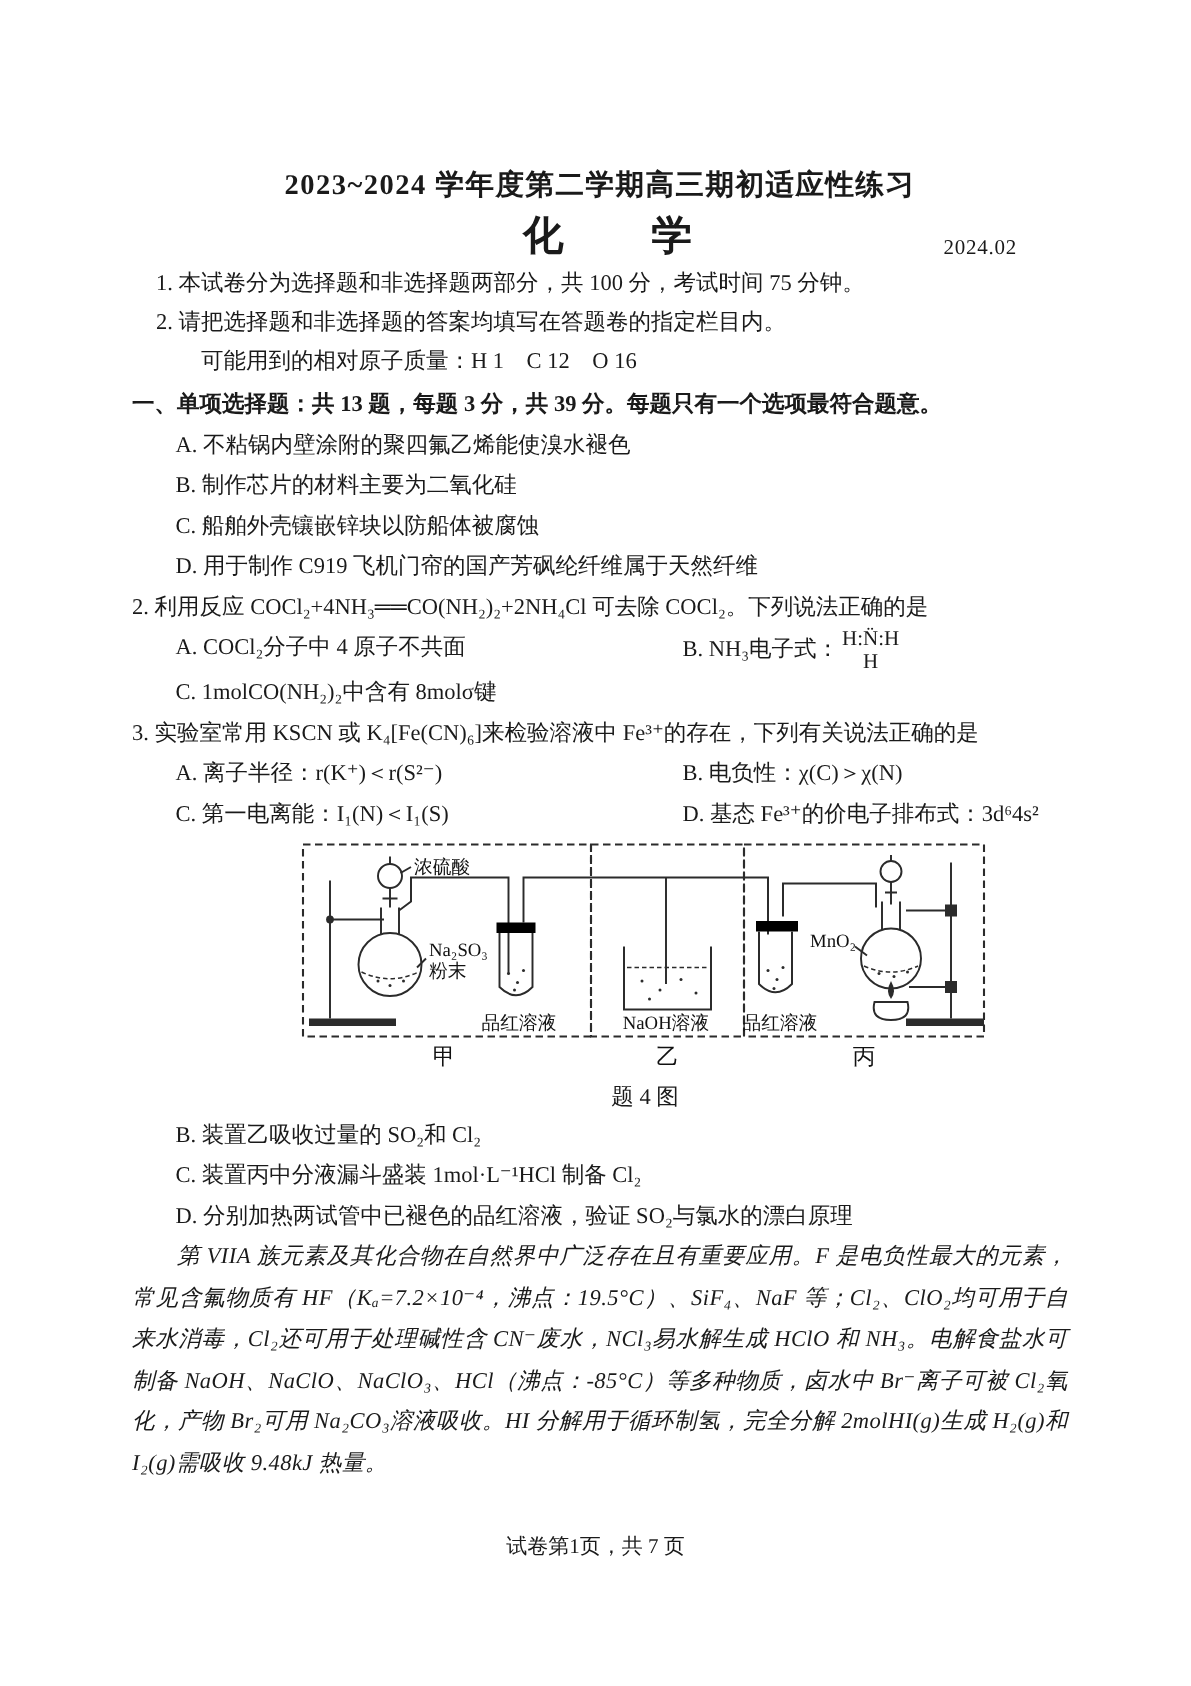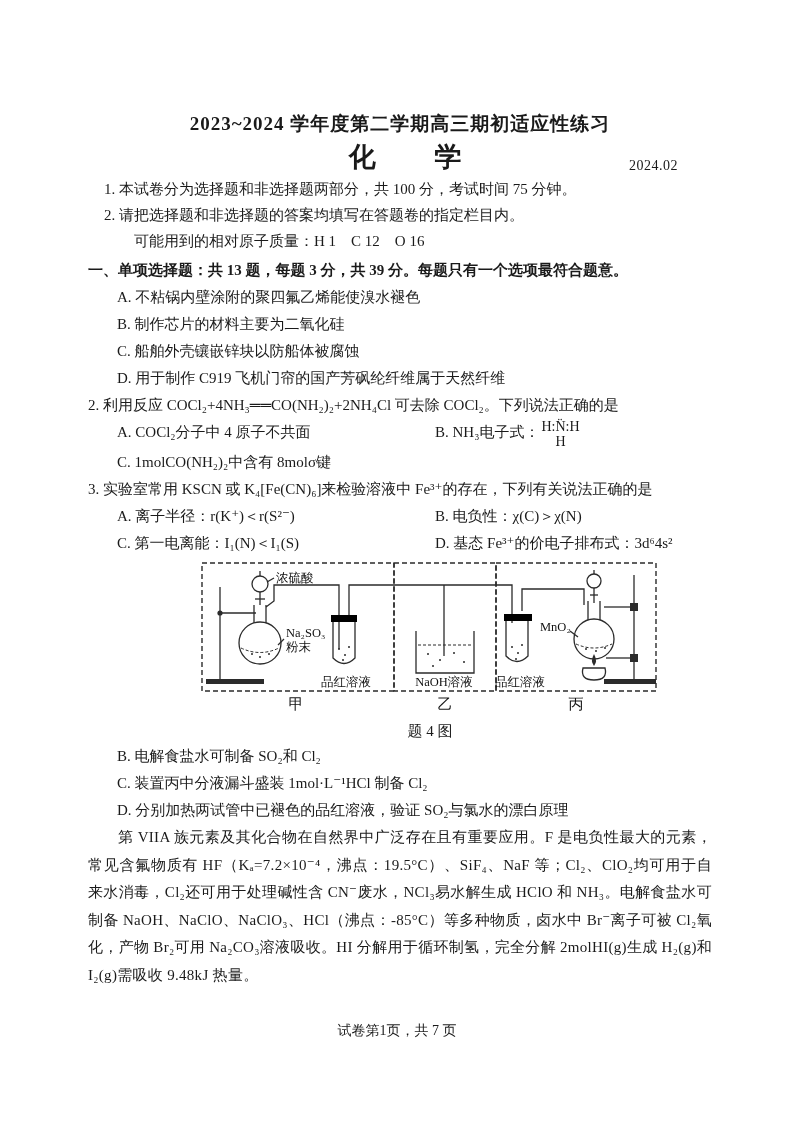--- a/index.html
+++ b/index.html
@@ -9,37 +9,37 @@
         padding:112px 82px 4px 88px;}
   .doc-title{text-align:center;font-size:19px;font-weight:bold;letter-spacing:1px;line-height:24px;}
   .subject-row{position:relative;text-align:center;margin-top:2px;height:38px;}
   .subject{font-size:27px;font-weight:bold;letter-spacing:26px;margin-left:36px;line-height:38px;}
   .date{position:absolute;right:34px;bottom:2px;font-size:14px;font-weight:normal;letter-spacing:.5px;}
   .note{font-size:15px;line-height:26px;margin-left:16px;}
   .atomic{font-size:15px;line-height:26px;margin-left:46px;}
   .sec-head{font-size:15px;font-weight:bold;line-height:27px;margin-top:3px;}
   .stem{font-size:15px;line-height:27px;}
   .opt{font-size:15px;line-height:27px;padding-left:29px;}
-  .optgrid{display:grid;grid-template-columns:318px auto;}
+  .optgrid{display:grid;grid-template-columns:318px auto;gap:20px;}
   .optgrid .opt{padding-left:29px;}
   .emph{text-emphasis:filled dot;-webkit-text-emphasis:filled dot;
         text-emphasis-position:under right;-webkit-text-emphasis-position:under;}
   .lewis{display:inline-flex;flex-direction:column;align-items:center;
          vertical-align:middle;font-size:14px;line-height:15px;margin-left:2px;}
   .figwrap{width:460px;margin:4px 0 0 112px;}
   .fig line,.fig polyline,.fig path,.fig circle.vessel,.fig rect.dash,.fig path.vessel{
       stroke:#2b2b2b;stroke-width:1.3;fill:none;}
   .fig rect.dash{stroke-dasharray:5,3;stroke-width:1.4;}
   .fig .solid{fill:#2b2b2b;stroke:none;}
   .fig .liq{stroke-dasharray:3,2;stroke-width:1;}
   .fig text{font-family:"Liberation Serif","DejaVu Serif",serif;font-size:12.5px;fill:#111;stroke:none;}
   .fig text.big{font-size:15px;}
   .figcap{text-align:center;font-size:15px;line-height:24px;margin-top:2px;}
   .reading-head{font-size:15px;font-weight:bold;line-height:28px;}
-  .reading-para{font-size:15px;line-height:27.5px;
+  .reading-para{font-size:15px;font-style:italic;line-height:27.5px;
                 text-align:justify;text-indent:2em;letter-spacing:.3px;}
   .footer{position:absolute;left:0;right:0;top:1022px;text-align:center;font-size:14px;}
 </style>
 </head>
 <body>
 
 <div class="page">
 
   <div class="doc-title">2023~2024 学年度第二学期高三期初适应性练习</div>
 
@@ -167,20 +167,20 @@
       <line x1="434" y1="97" x2="406" y2="97"></line>
       <rect class="solid" x="430" y="93" width="8" height="8"></rect>
 
       <text class="big" x="96" y="148" text-anchor="middle">甲</text>
       <text class="big" x="245" y="148" text-anchor="middle">乙</text>
       <text class="big" x="376" y="148" text-anchor="middle">丙</text>
     </svg>
     <div class="figcap">题 4 图</div>
   </div>
 
-  <div class="opt">B. 电解食盐水可制备 SO₂和 Cl₂</div>
+  <div class="opt">B. 装置乙吸收过量的 SO₂和 Cl₂</div>
   <div class="opt">C. 装置丙中分液漏斗盛装 1mol·L⁻¹HCl 制备 Cl₂</div>
   <div class="opt">D. 分别加热两试管中已褪色的品红溶液，验证 SO₂与氯水的漂白原理</div>
 
   <div class="reading-para">第 VIIA 族元素及其化合物在自然界中广泛存在且有重要应用。F 是电负性最大的元素，常见含氟物质有 HF（Kₐ=7.2×10⁻⁴，沸点：19.5°C）、SiF₄、NaF 等；Cl₂、ClO₂均可用于自来水消毒，Cl₂还可用于处理碱性含 CN⁻废水，NCl₃易水解生成 HClO 和 NH₃。电解食盐水可制备 NaOH、NaClO、NaClO₃、HCl（沸点：-85°C）等多种物质，卤水中 Br⁻离子可被 Cl₂氧化，产物 Br₂可用 Na₂CO₃溶液吸收。HI 分解用于循环制氢，完全分解 2molHI(g)生成 H₂(g)和 I₂(g)需吸收 9.48kJ 热量。</div>
 
   <div class="footer">试卷第1页，共 7 页</div>
 </div>
 
 </body></html>

